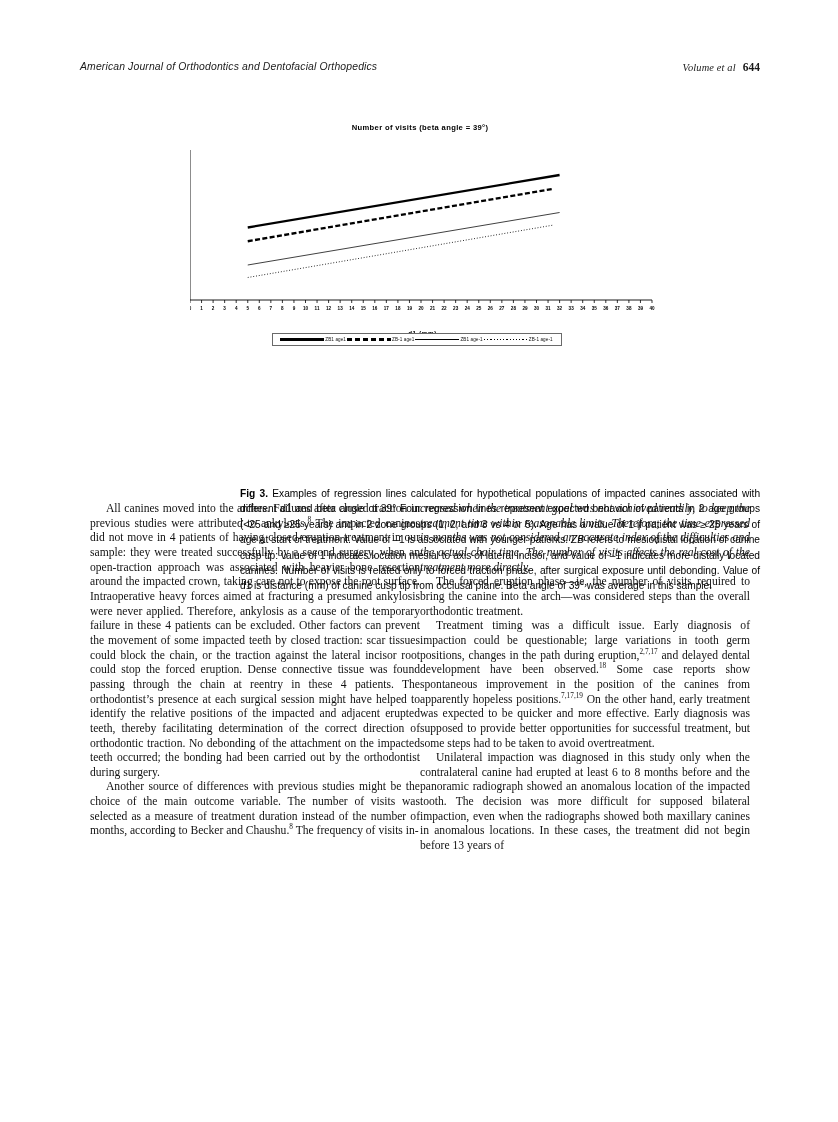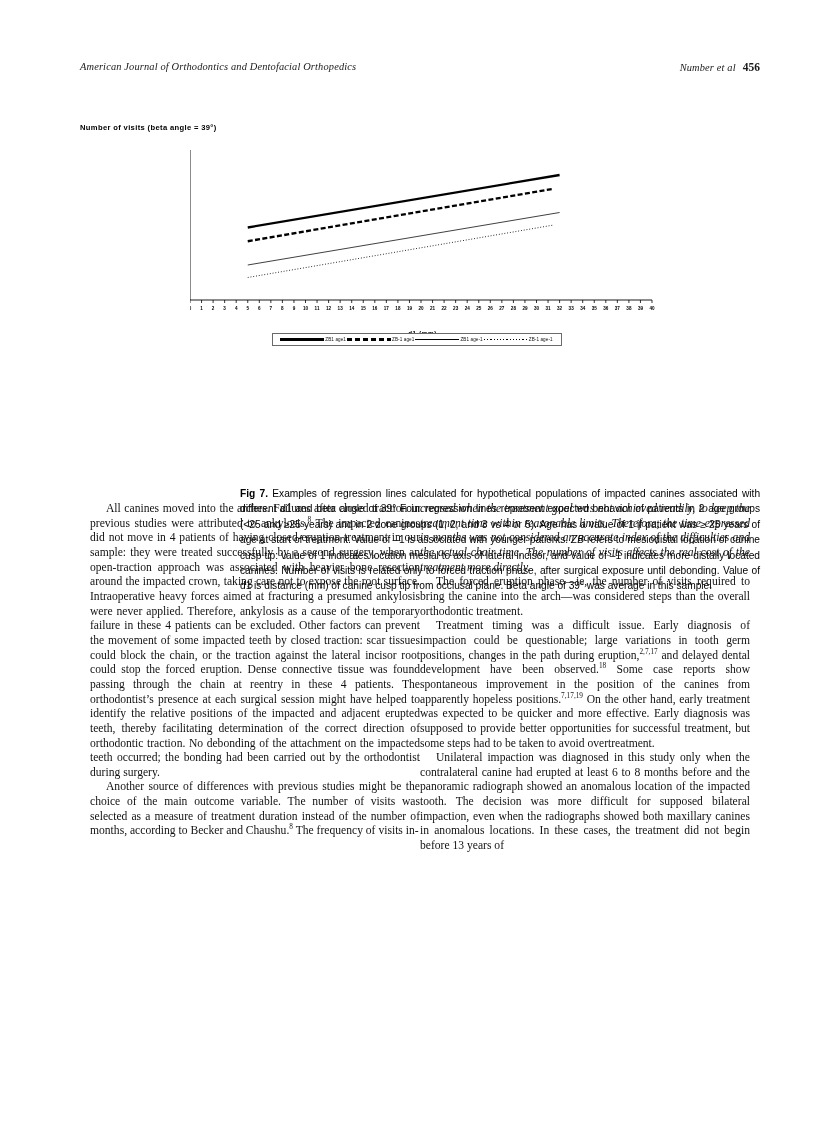--- a/index.html
+++ b/index.html
@@ -24,21 +24,21 @@
     position: absolute;
     left: 80px;
     top: 60px;
     width: 680px;
     height: 34px;
   }
   .runhead-left {
     position: absolute;
     left: 0;
     top: 0;
-    font-family: Liberation Serif, serif;
+    font-family: Liberation Sans, sans-serif;
     font-style: italic;
     font-size: 10.4px;
     line-height: 14.5px;
     color: #1a1a1a;
     letter-spacing: 0.15px;
   }
   .runhead-right {
     position: absolute;
     right: 0;
     top: 0;
@@ -68,20 +68,21 @@
   .chart-area {
     position: relative;
     width: 680px;
     height: 232px;
   }
   .chart-title {
     position: absolute;
     left: 0;
     top: 3px;
     width: 680px;
+    text-align: center;
     font-family: "Liberation Sans", sans-serif;
     font-weight: bold;
     font-size: 7.6px;
     letter-spacing: 0.35px;
     color: #000;
   }
   .plot-wrap {
     position: absolute;
     left: 110px;
     top: 28px;
@@ -187,21 +188,21 @@
 </head>
 <body>
 
 <div class="page">
 
   <div class="runhead">
     <div class="runhead-left">
       <div>American Journal of Orthodontics and Dentofacial Orthopedics</div>
     </div>
     <div class="runhead-right">
-      <span class="authors">Number et al</span><span class="pageno">456</span>
+      <span class="authors">Volume et al</span><span class="pageno">644</span>
     </div>
   </div>
 
   <div class="figure-block">
     <div class="chart-area">
       <div class="chart-title">Number of visits (beta angle = 39°)</div>
 
       <div class="plot-wrap">
         <svg class="plot-svg" id="plot" width="465" height="175" viewBox="0 0 465 175">
             <line x1="0" y1="2" x2="0" y2="152" stroke="#000" stroke-width="0.9"></line>
@@ -325,21 +326,21 @@
           <span class="legend-label">ZB1 age-1</span>
         </div>
         <div class="legend-item">
           <span class="swatch sw-dot-thin"></span>
           <span class="legend-label">ZB-1 age-1</span>
         </div>
       </div>
     </div>
 
     <div class="caption">
-      <b>Fig 7.</b>
+      <b>Fig 3.</b>
       <span>Examples of regression lines calculated for hypothetical populations of impacted canines associated with different d1 and beta angle of 39° Four regression lines represent expected behavior of patients in 2 age groups (&lt;25 and ≥25 years) and in 2 zone groups (1, 2, and 3 vs 4 or 5). Age has a value of 1 if patient was ≥ 25 years of age at start of treatment. Value of –1 is associated with younger patients. <i>ZB</i> refers to mesiodistal location of canine cusp tip: value of 1 indicates location mesial to axis of lateral incisor, and value of –1 indicates more distally located canines. Number of visits is related only to forced traction phase, after surgical exposure until debonding. Value of d1 is distance (mm) of canine cusp tip from occlusal plane. Beta angle of 39° was average in this sample.</span>
     </div>
   </div>
 
   <div class="cols">
     <div class="col" id="col-left">
         <p>All canines moved into the arches. Failures after closed traction in previous studies were attributed to ankylosis.<sup>8</sup> The impacted canines did not move in 4 patients of having closed-eruption treatment in our sample: they were treated successfully by a second surgery, when an open-traction approach was associated with heavier bone resection around the impacted crown, taking care not to expose the root surface. Intraoperative heavy forces aimed at fracturing a presumed ankylosis were never applied. Therefore, ankylosis as a cause of the temporary failure in these 4 patients can be excluded. Other factors can prevent the movement of some impacted teeth by closed traction: scar tissues could block the chain, or the traction against the lateral incisor root could stop the forced eruption. Dense connective tissue was found passing through the chain at reentry in these 4 patients. The orthodontist’s presence at each surgical session might have helped to identify the relative positions of the impacted and adjacent erupted teeth, thereby facilitating determination of the correct direction of orthodontic traction. No debonding of the attachment on the impacted teeth occurred; the bonding had been carried out by the orthodontist during surgery.</p>
         <p>Another source of differences with previous studies might be the choice of the main outcome variable. The number of visits was selected as a measure of treatment duration instead of the number of months, according to Becker and Chaushu.<sup>8</sup> The frequency of visits in-</p>
       </div>
     <div class="col" id="col-right">

